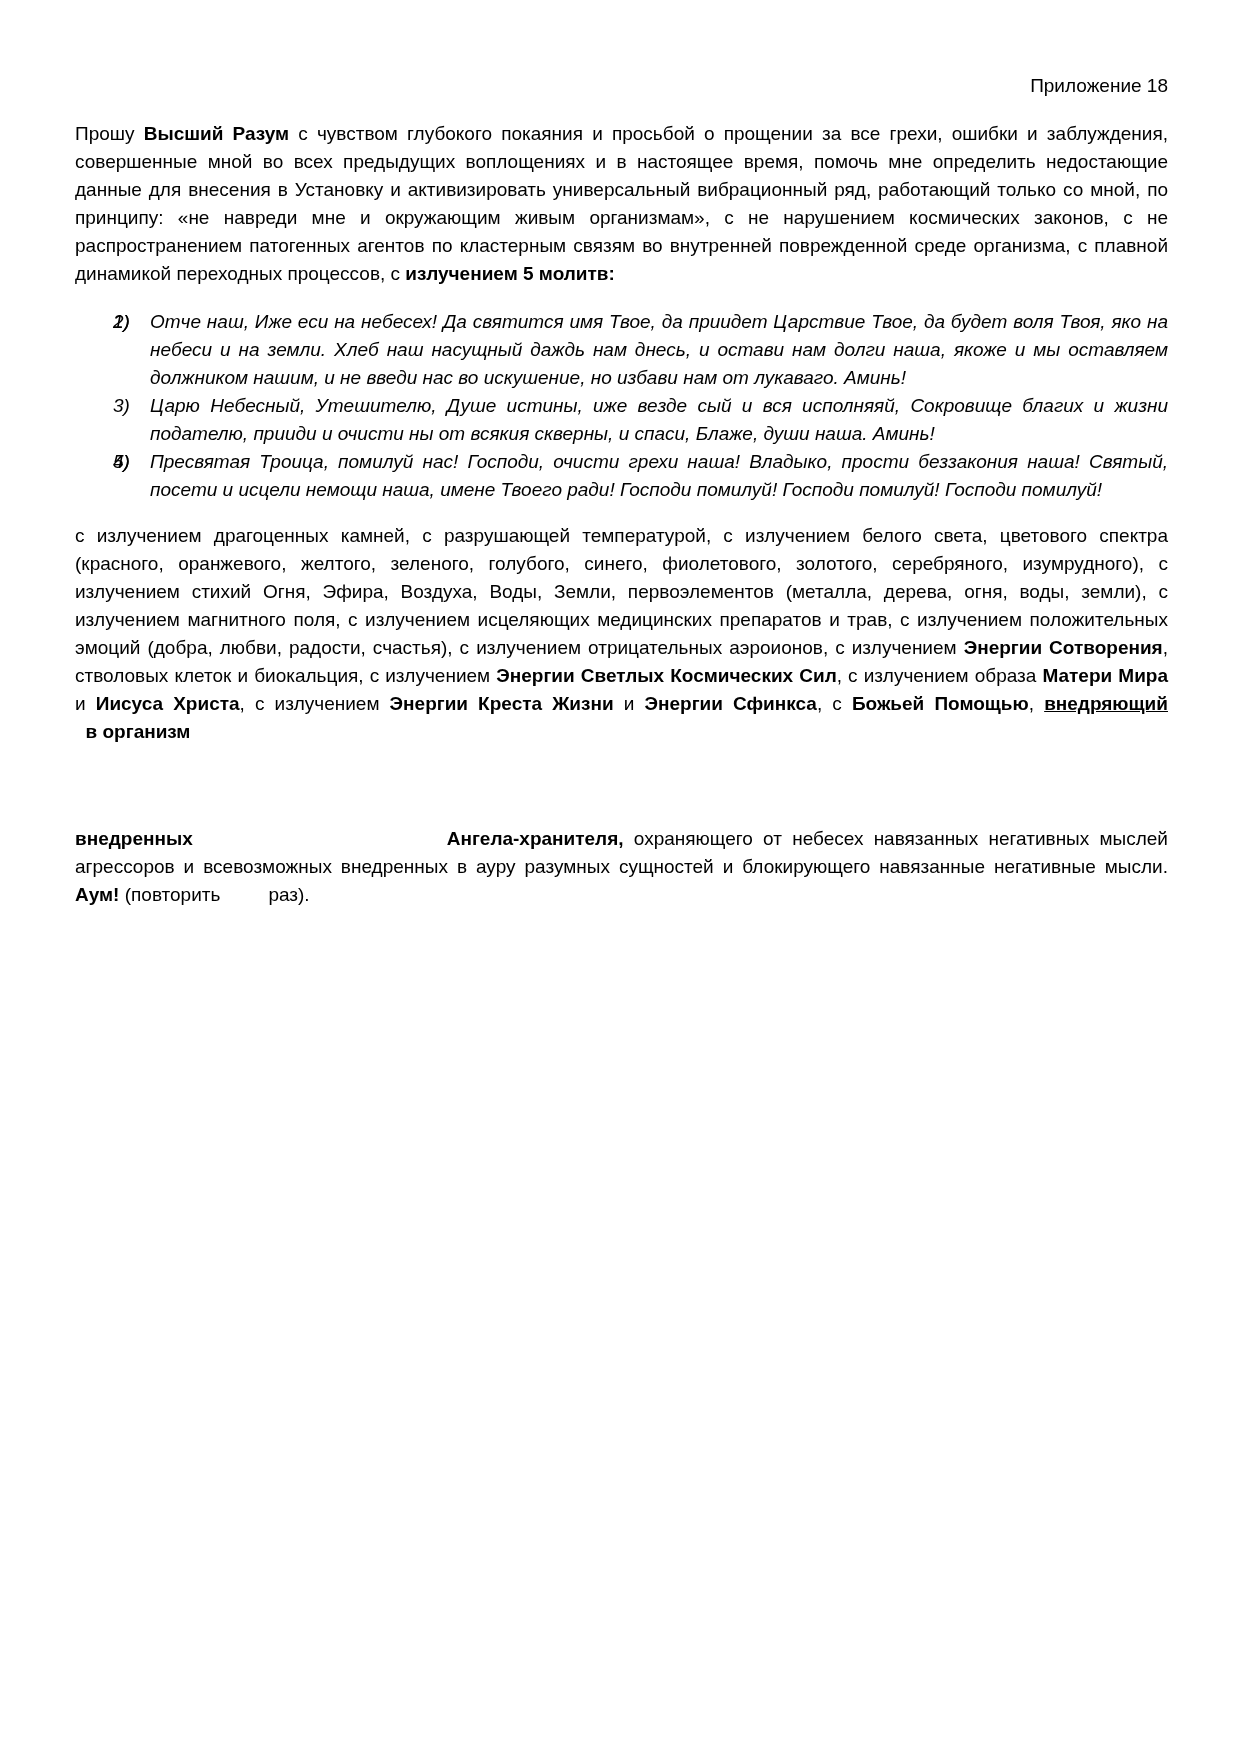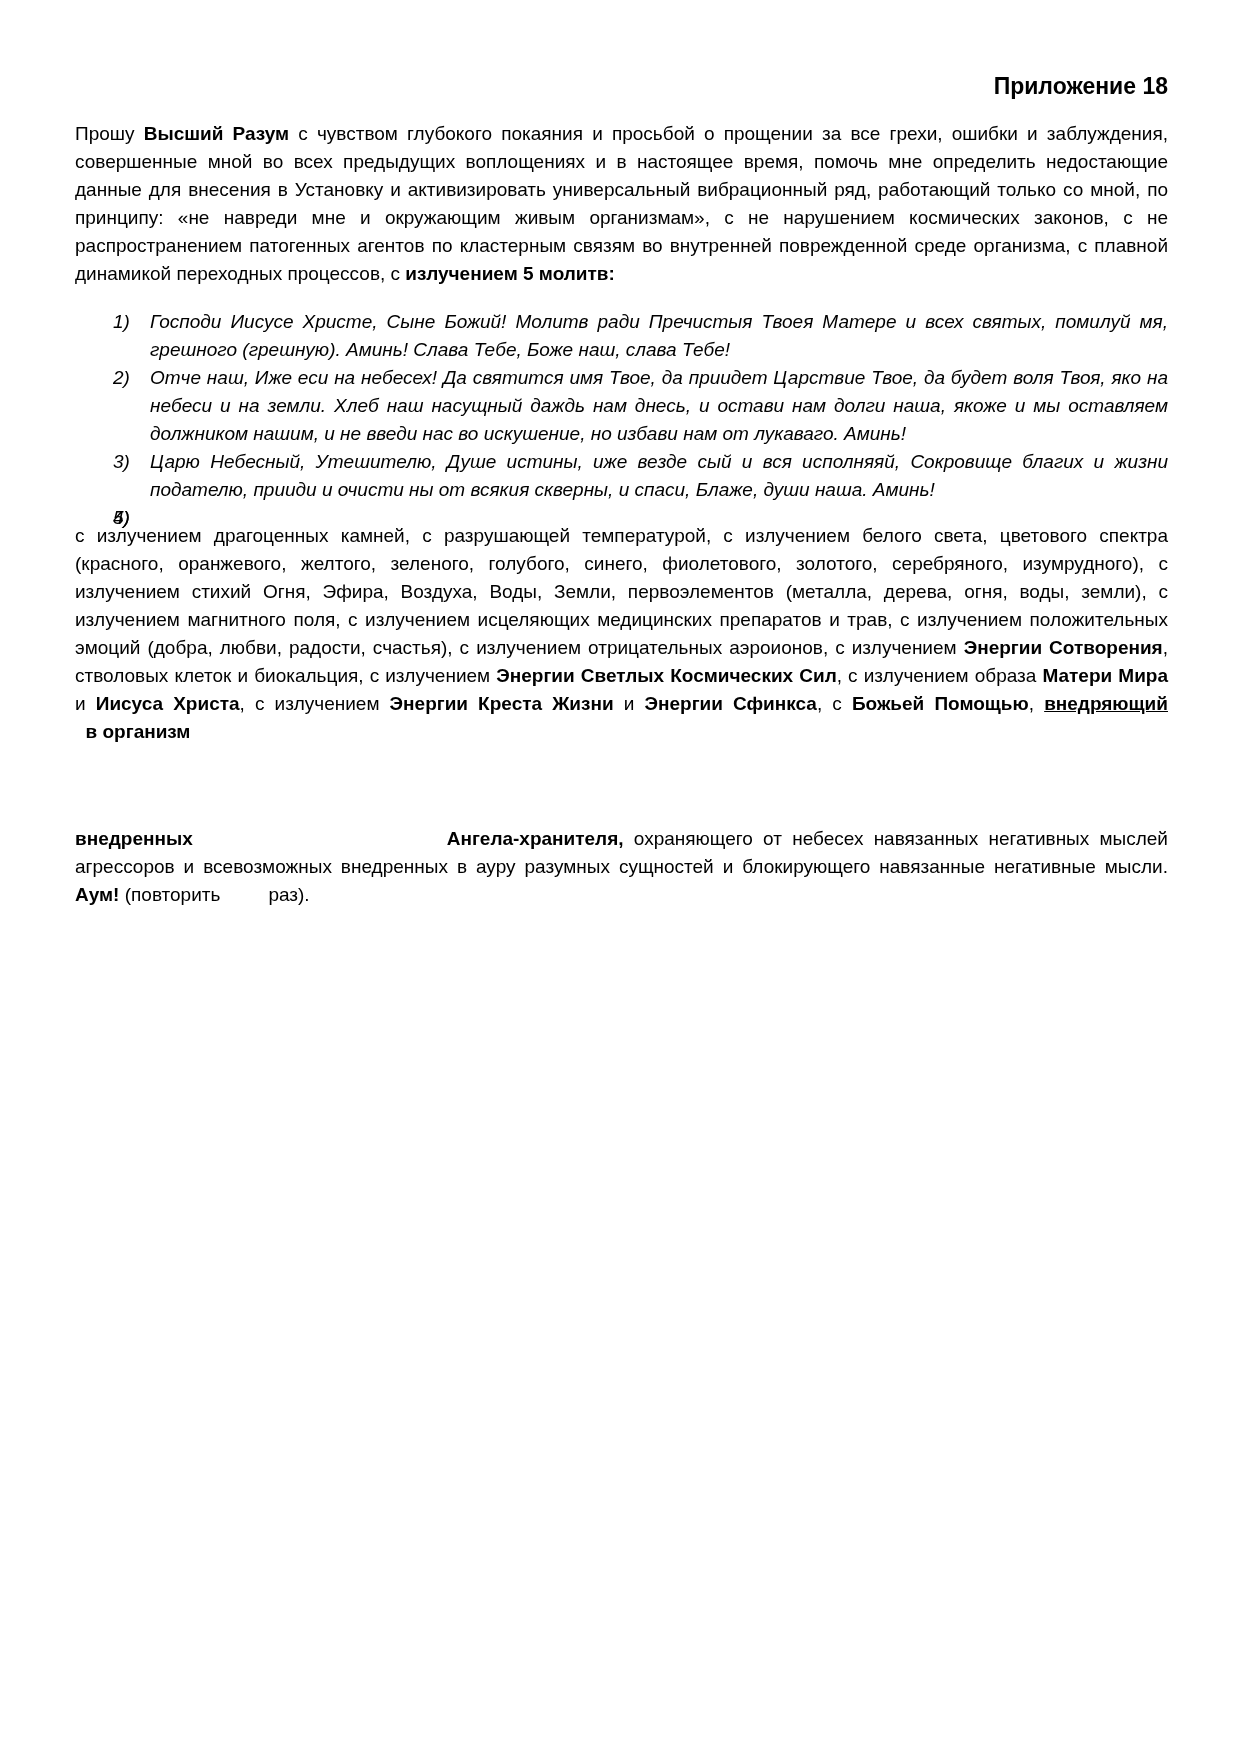--- a/index.html
+++ b/index.html
@@ -18,22 +18,22 @@
     .page {
       position: absolute;
       left: 75px;
       top: 72px;
       width: 1093px;
       font-size: 19px;
       line-height: 28px;
     }
     .appendix {
       text-align: right;
-      font-weight: bold;
-      font-size: 23px;
+      font-weight: normal;
+      font-size: 19px;
       line-height: 28px;
       margin: 0;
     }
     .title {
       font-weight: bold;
       font-size: 19px;
       line-height: 28px;
       margin: 18px 0 0 0;
     }
     .intro {
@@ -80,35 +80,35 @@
 <div class="page">
 
   <p class="appendix">Приложение 18</p>
 
 
   <p class="intro"><span>Прошу </span><b>Высший Разум</b><span> с чувством глубокого покаяния и просьбой о прощении за все грехи, ошибки и заблуждения, совершенные мной во всех предыдущих воплощениях и в настоящее время, помочь мне определить недостающие данные для внесения в Установку и активизировать универсальный вибрационный ряд, работающий только со мной, по принципу: «не навреди мне и окружающим живым организмам», с не нарушением космических законов, с не распространением  патогенных агентов по кластерным связям во внутренней поврежденной среде организма, с плавной динамикой переходных процессов, с </span><b>излучением 5 молитв:</b></p>
 
   <ol class="prayers">
     <li class="prayer">
       <span class="prayer-num">1)</span>
-      <span>Господи Иисусе Христе, Сыне Божий! Молитв ради Пречистыя Твоея Матере и всех святых, помилуй мя, грешного (грешную). Аминь! Слава Тебе, Боже наш, слава Тебе!</span>
     </li>
     <li class="prayer">
       <span class="prayer-num">2)</span>
       <span>Отче наш, Иже еси на небесех! Да святится имя Твое, да приидет Царствие Твое, да будет воля Твоя, яко на небеси и на земли. Хлеб наш насущный даждь нам днесь, и остави нам долги наша, якоже и мы оставляем должником нашим, и не введи нас во искушение, но избави нам от лукаваго. Аминь!</span>
     </li>
     <li class="prayer">
       <span class="prayer-num">3)</span>
       <span>Царю Небесный, Утешителю, Душе истины, иже везде сый и вся исполняяй, Сокровище благих и жизни подателю, прииди и очисти ны от всякия скверны, и спаси, Блаже, души наша. Аминь!</span>
     </li>
     <li class="prayer">
       <span class="prayer-num">4)</span>
     </li>
     <li class="prayer">
       <span class="prayer-num">5)</span>
+      <span>Пресвятая Троица, помилуй нас! Господи, очисти грехи наша! Владыко, прости беззакония наша! Святый, посети и исцели немощи наша, имене Твоего ради! Господи помилуй! Господи помилуй! Господи помилуй!</span>
     </li>
   </ol>
 
   <p class="emanation"><span>с излучением драгоценных камней, с разрушающей температурой, с излучением белого света, цветового спектра (красного, оранжевого, желтого, зеленого, голубого, синего, фиолетового, золотого, серебряного, изумрудного), с излучением стихий Огня, Эфира, Воздуха, Воды, Земли, первоэлементов (металла, дерева, огня, воды, земли), с излучением магнитного поля, с излучением исцеляющих медицинских препаратов и трав, с излучением положительных эмоций (добра, любви, радости, счастья), с излучением отрицательных аэроионов, с излучением </span><b>Энергии Сотворения</b><span>, стволовых клеток и биокальция, с излучением </span><b>Энергии Светлых Космических Сил</b><span>, с излучением образа </span><b>Матери Мира</b><span> и </span><b>Иисуса Христа</b><span>, с излучением </span><b>Энергии Креста Жизни</b><span> и </span><b>Энергии Сфинкса</b><span>, с </span><b>Божьей Помощью</b><span>, </span><span class="u">внедряющий</span><b style="white-space:pre">  в организм</b></p>
 
   <p class="final"><b>внедренных</b><span class="gap-wide"></span><b>Ангела-хранителя,</b><span> охраняющего от небесех навязанных  негативных мыслей агрессоров и всевозможных внедренных в ауру разумных сущностей и блокирующего навязанные негативные мысли. </span><b>Аум!</b><span> (повторить</span><span class="gap-small"></span><span>раз).</span></p>
 
 </div>
 
 </body></html>

